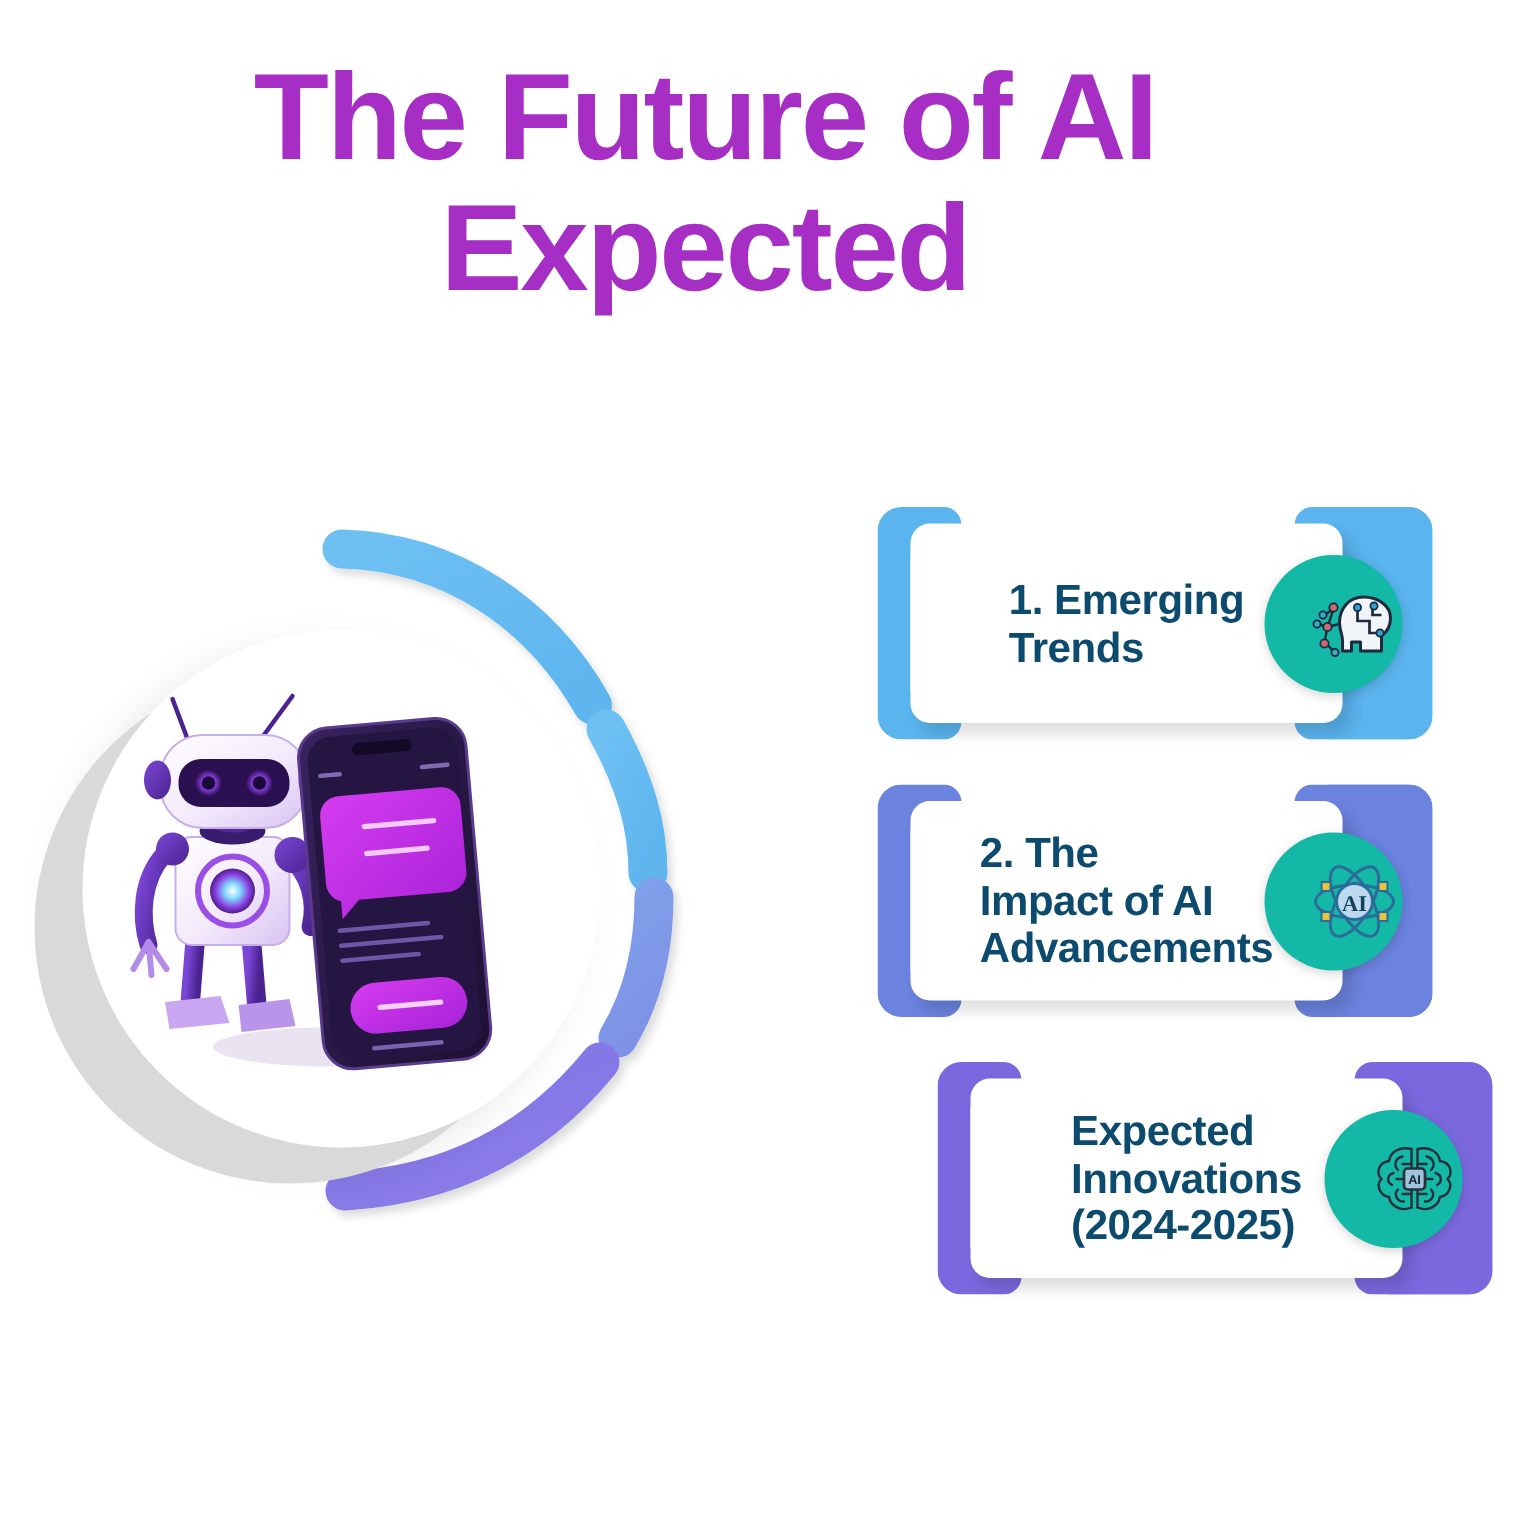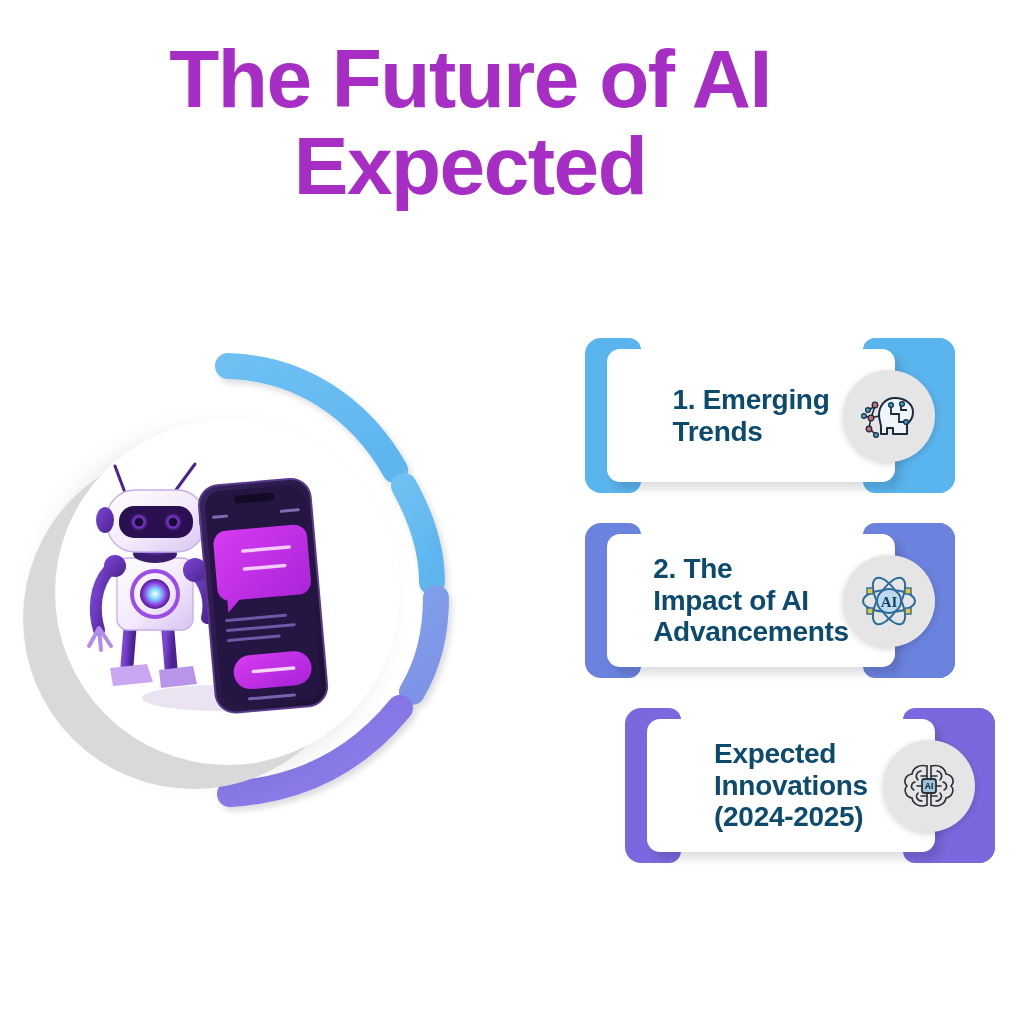--- a/index.html
+++ b/index.html
@@ -110,26 +110,26 @@
     letter-spacing: -0.3px;
     white-space: pre-line;
   }
   .card .badge {
     position: absolute;
     right: 20px;
     top: 32px;
     width: 92px;
     height: 92px;
     border-radius: 50%;
-    background: #e5e5e5;
+    background: #14b8a6;
     box-shadow: 0 2px 7px rgba(0,0,0,0.17);
     z-index: 3;
     display: flex;
     align-items: center;
-    justify-content: center;
+    justify-content: flex-end;
   }
   .card .badge svg { display: block; }
 
   #card-1 { left: 585px; top: 48px; }
   #card-2 { left: 585px; top: 233px; }
   #card-3 { left: 585px; top: 418px; margin-left: 40px; }
 </style>
 </head>
 <body>
 

